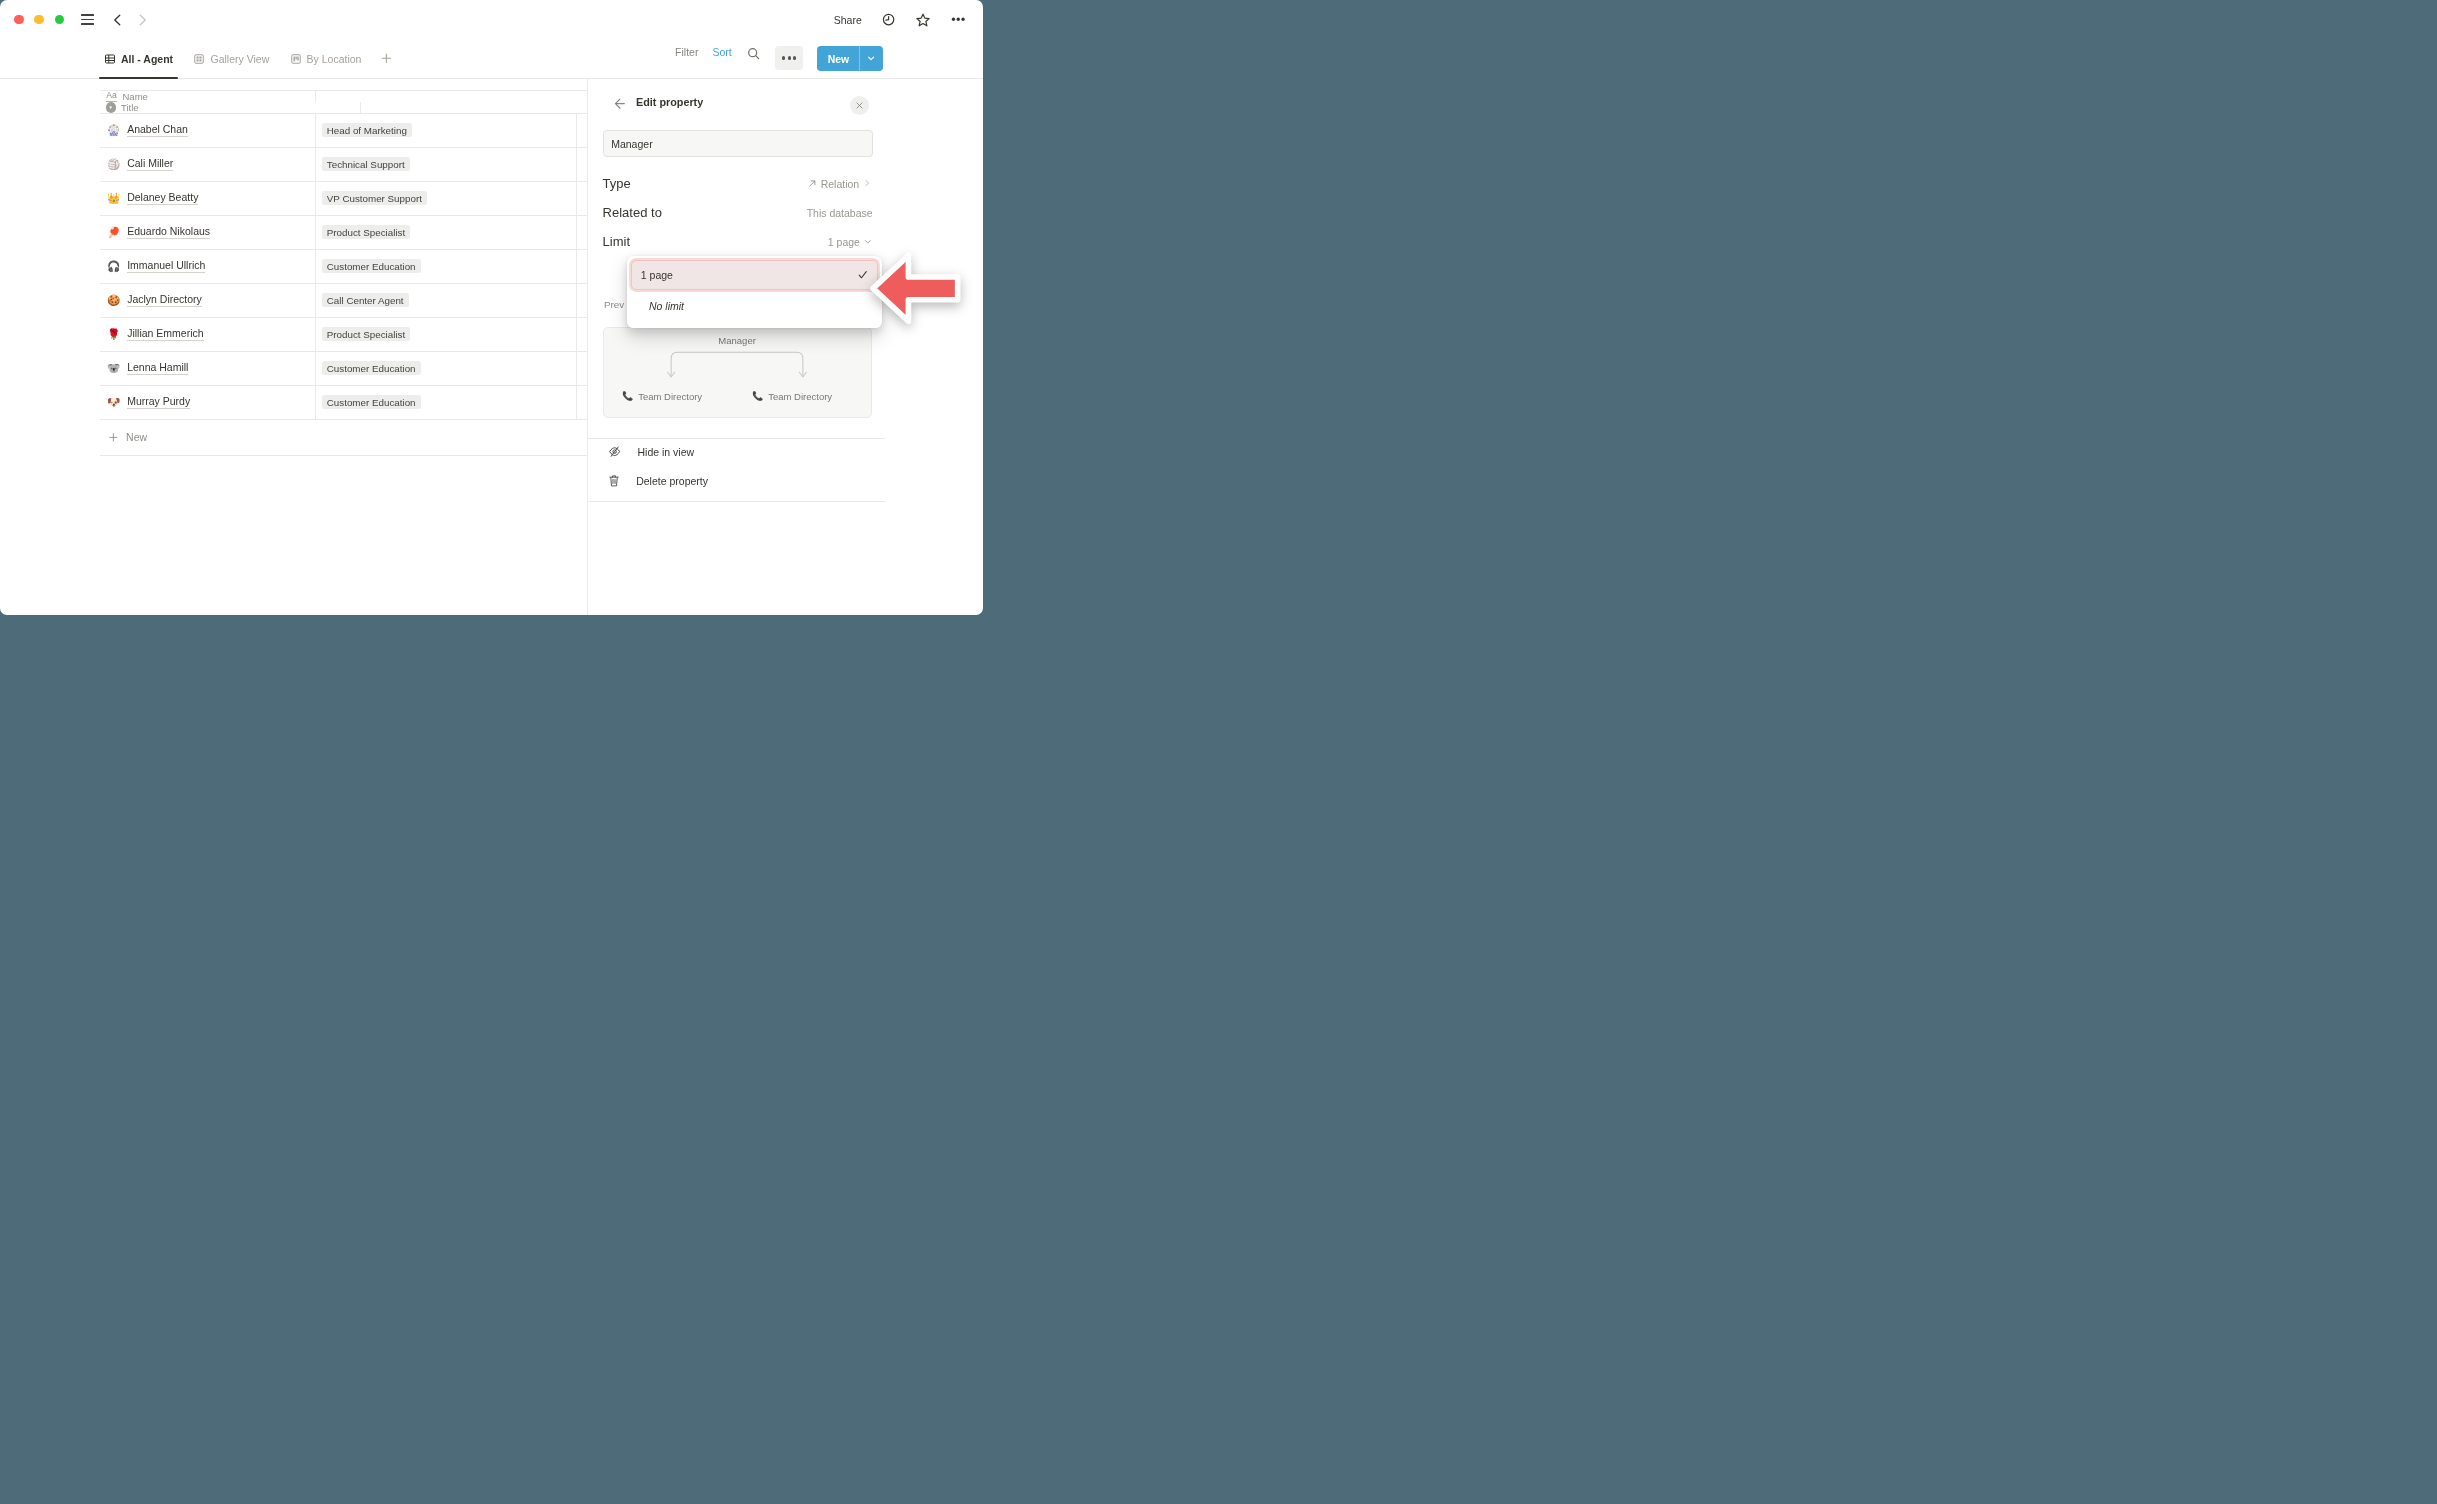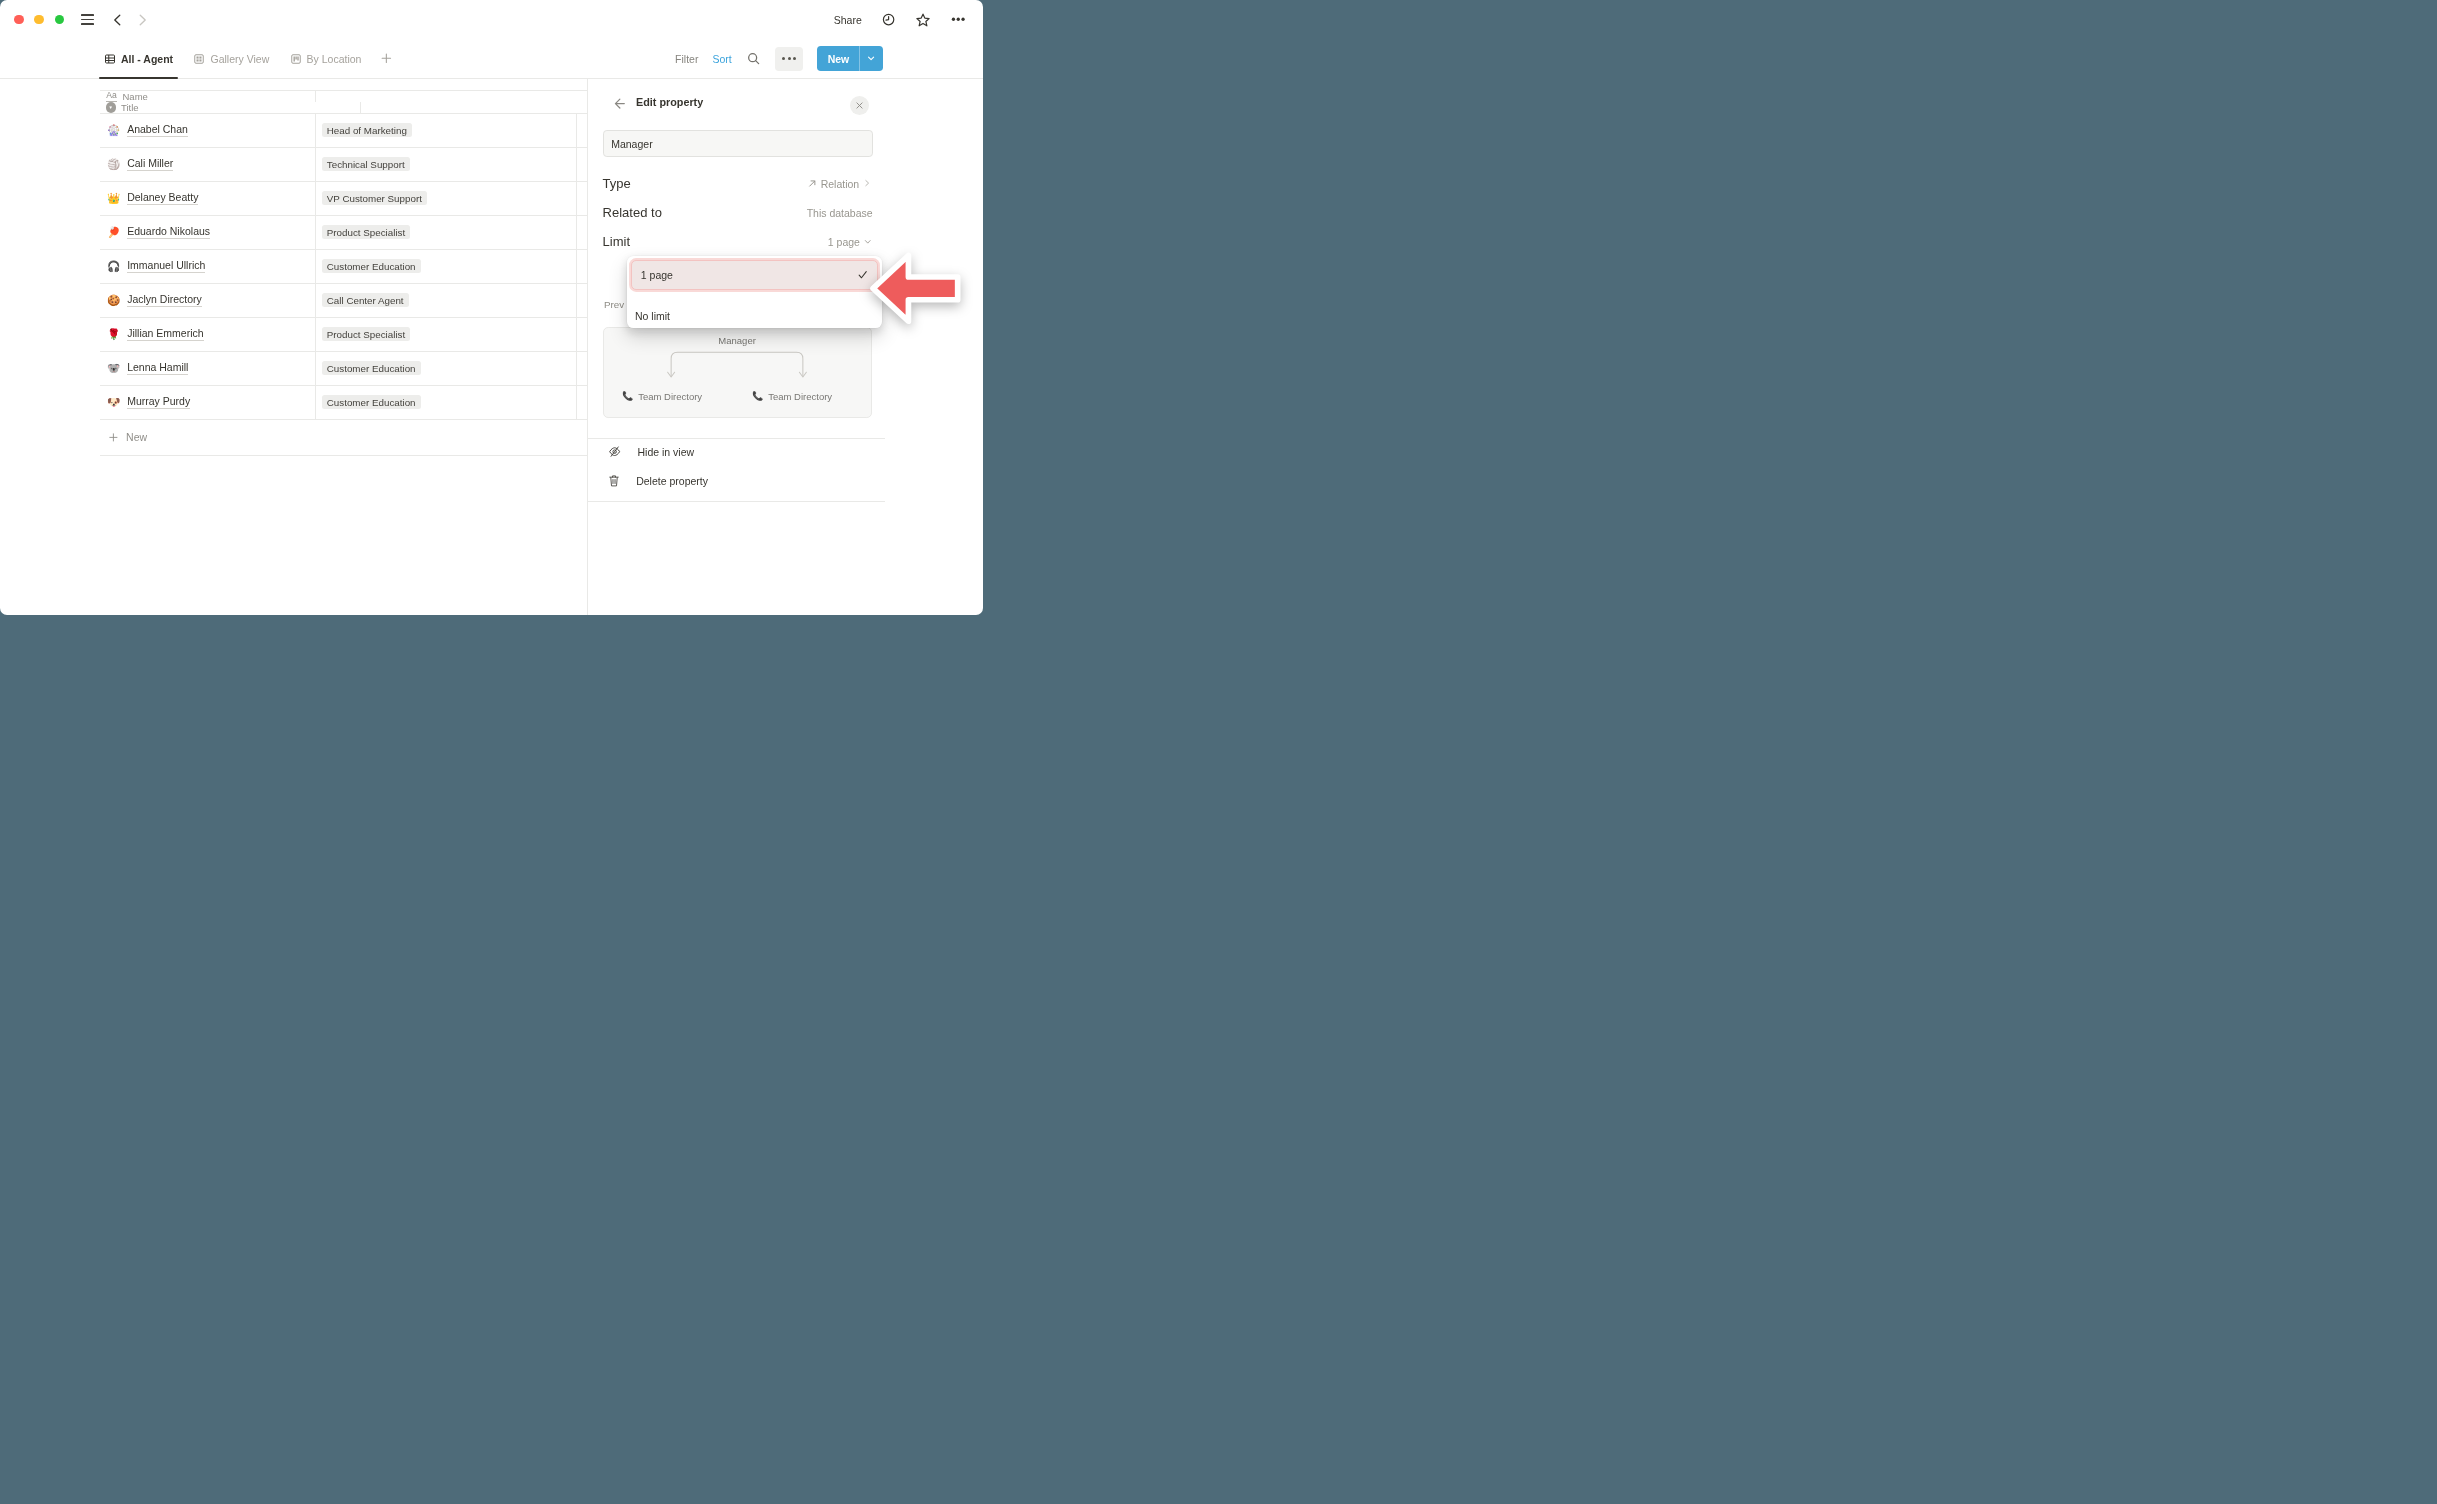--- a/index.html
+++ b/index.html
@@ -27,21 +27,21 @@
   .tabbar { position:absolute; top:39px; left:0; right:0; height:40px;
             border-bottom:0.6px solid #E9E9E7; display:flex; align-items:center;
             padding-left:102px; padding-right:100px; }
   .tabs { display:flex; gap:16.5px; align-items:center; height:100%; }
   .tab { position:relative; display:flex; align-items:center; gap:5.1px; height:100%;
          font-size:10.5px; color:#A5A29C; cursor:pointer; padding:0 1.9px; }
   .tab.active { color:#37352F; font-weight:700; }
   .tab.active::after { content:""; position:absolute; left:-3.2px; right:-3.2px; bottom:-0.6px;
                        height:1.9px; background:#37352F; border-radius:1.3px; }
   .tab-plus { color:#A5A29C; display:flex; align-items:center; cursor:pointer; }
-  .tbar-right { margin-left:auto; display:flex; align-items:center; gap:14px; }
+  .tbar-right { margin-left:auto; display:flex; align-items:flex-start; gap:14px; }
   .t-filter { font-size:10.5px; color:#87857F; cursor:pointer; }
   .t-sort { font-size:10.5px; cursor:pointer; }
   .more-box { width:28.6px; height:24px; background:#F0F0EE; border-radius:3.8px;
               display:flex; align-items:center; justify-content:center; gap:2.5px; cursor:pointer; }
   .more-box i { width:3.2px; height:3.2px; border-radius:50%; background:#57554E; }
   .new-btn { display:flex; align-items:stretch; height:25px; border-radius:3.8px; overflow:hidden; cursor:pointer; }
   .new-btn .nb-main { color:#fff; font-size:10.5px; font-weight:700; display:flex; align-items:center; padding:0 10.2px; }
   .new-btn .nb-split { width:0.6px; background:rgba(255,255,255,.35); }
   .new-btn .nb-caret { width:23px; display:flex; align-items:center; justify-content:center; }
 
@@ -85,22 +85,22 @@
   .prow .pvalue { font-size:10.5px; color:#98968F; display:flex; align-items:center; gap:3.2px; cursor:pointer; }
   .sep-label { left:16px; top:263px; font-size:10.5px; color:#37352F; }
   .prev-label { left:16px; top:220px; font-size:9.8px; color:#8F8D86; }
   .popover { left:39px; top:177px; width:255px; height:72px; background:#fff; border-radius:6.3px;
              z-index:20; box-shadow:0 0 0 0.6px rgba(15,15,15,.04), 0 3.2px 9px rgba(15,15,15,.12),
              0 9px 19px rgba(15,15,15,.16); }
   .opt-selected { margin:3.8px 3.8px 0 3.8px; height:30.5px; background:#F0E6E5; border:1.3px solid #F3C3C1;
                   box-shadow:0 0 0 1.9px #F9D9D7; border-radius:5.1px; display:flex; align-items:center;
                   justify-content:space-between; padding:0 9px; cursor:pointer; }
   .opt-selected span { font-size:10.5px; color:#37352F; }
-  .opt-plain { height:32px; display:flex; align-items:flex-end; padding:0 8px; font-size:10.5px;
-               color:#37352F; cursor:pointer; }
+  .opt-plain { height:32px; display:flex; align-items:center; padding:0 22px; font-size:10.5px;
+               color:#37352F; cursor:pointer;font-style:italic; }
   .preview-card { left:14.6px; top:248px; width:269px; height:91px; background:#F7F7F6;
                   border:0.6px solid #E9E9E7; border-radius:5.1px; }
   .pc-root { position:absolute; top:7px; left:0; right:0; text-align:center; font-size:9.5px; color:#787773; }
   .pc-connector { position:absolute; top:19px; left:50%; transform:translateX(-50%); }
   .pc-item { position:absolute; bottom:15.2px; display:flex; align-items:center; gap:4.4px;
              font-size:9.5px; color:#787773; }
   .pc-item .ph { font-size:9px; }
   .pc-item.left { left:19px; } .pc-item.right { left:149px; }
   .p-divider { left:0; width:297px; height:0.6px; background:#E9E9E7; }
   .action-row { left:0; width:297px; height:28px; display:flex; align-items:center; gap:16.5px;

